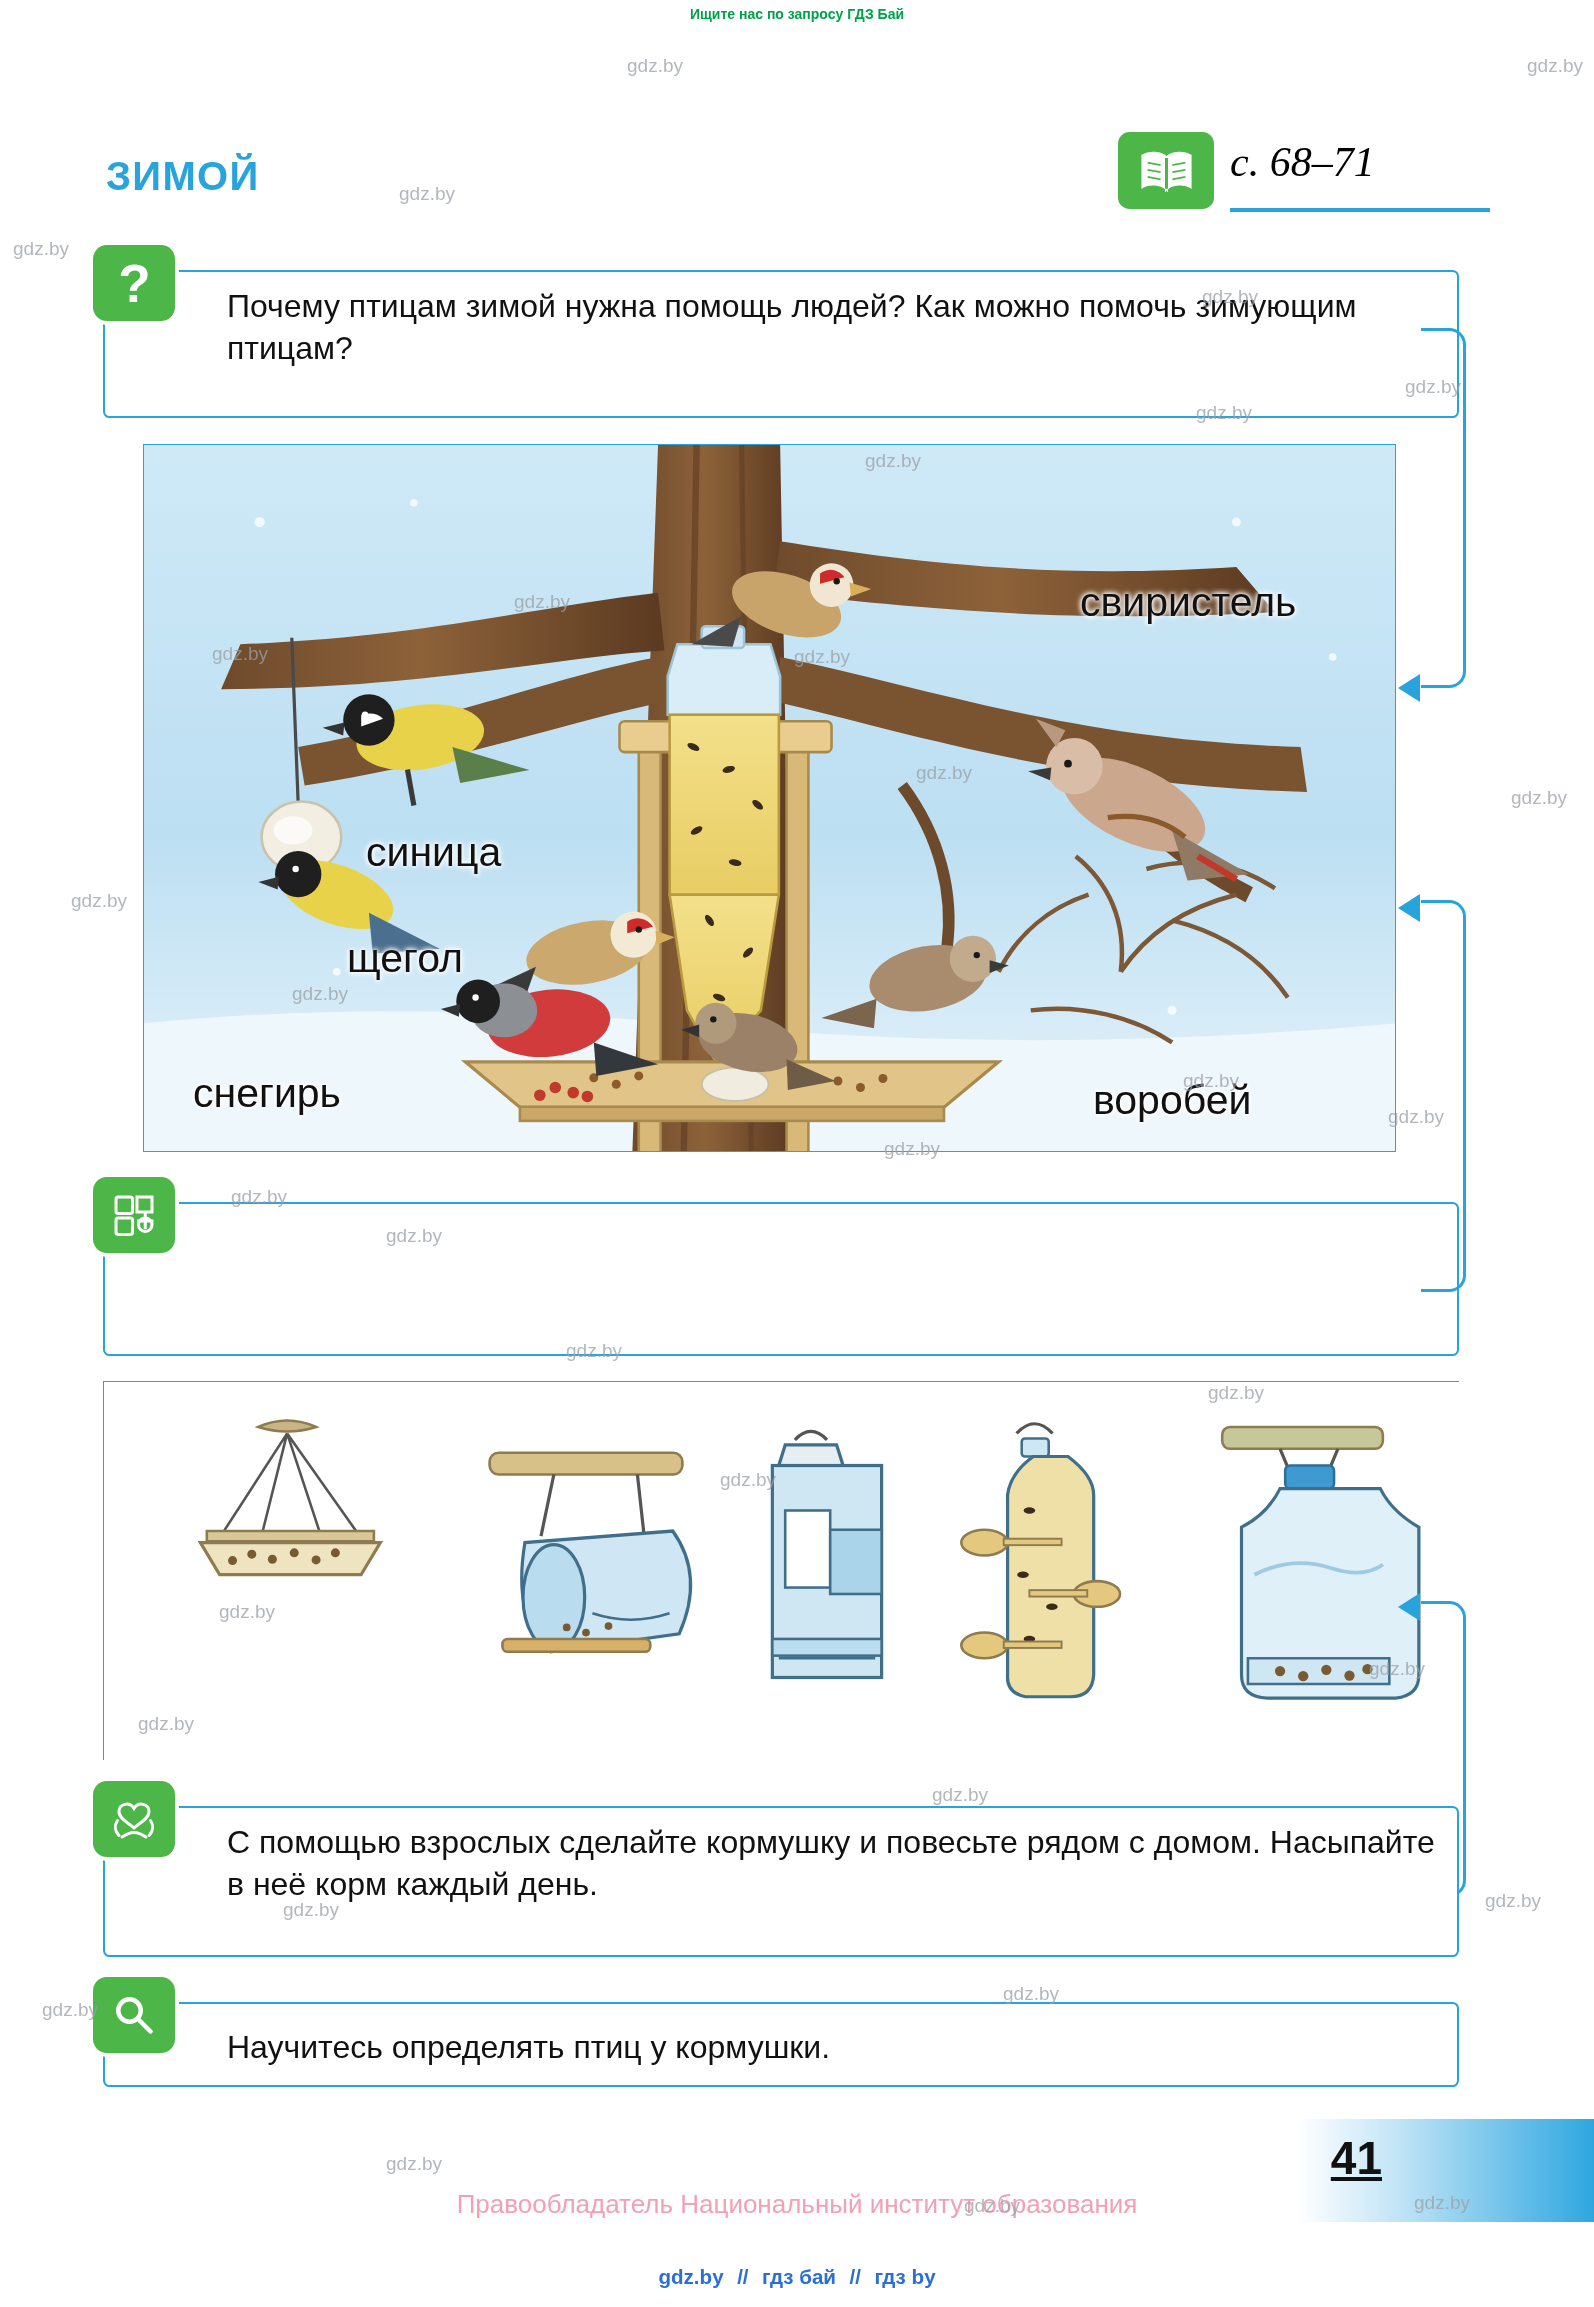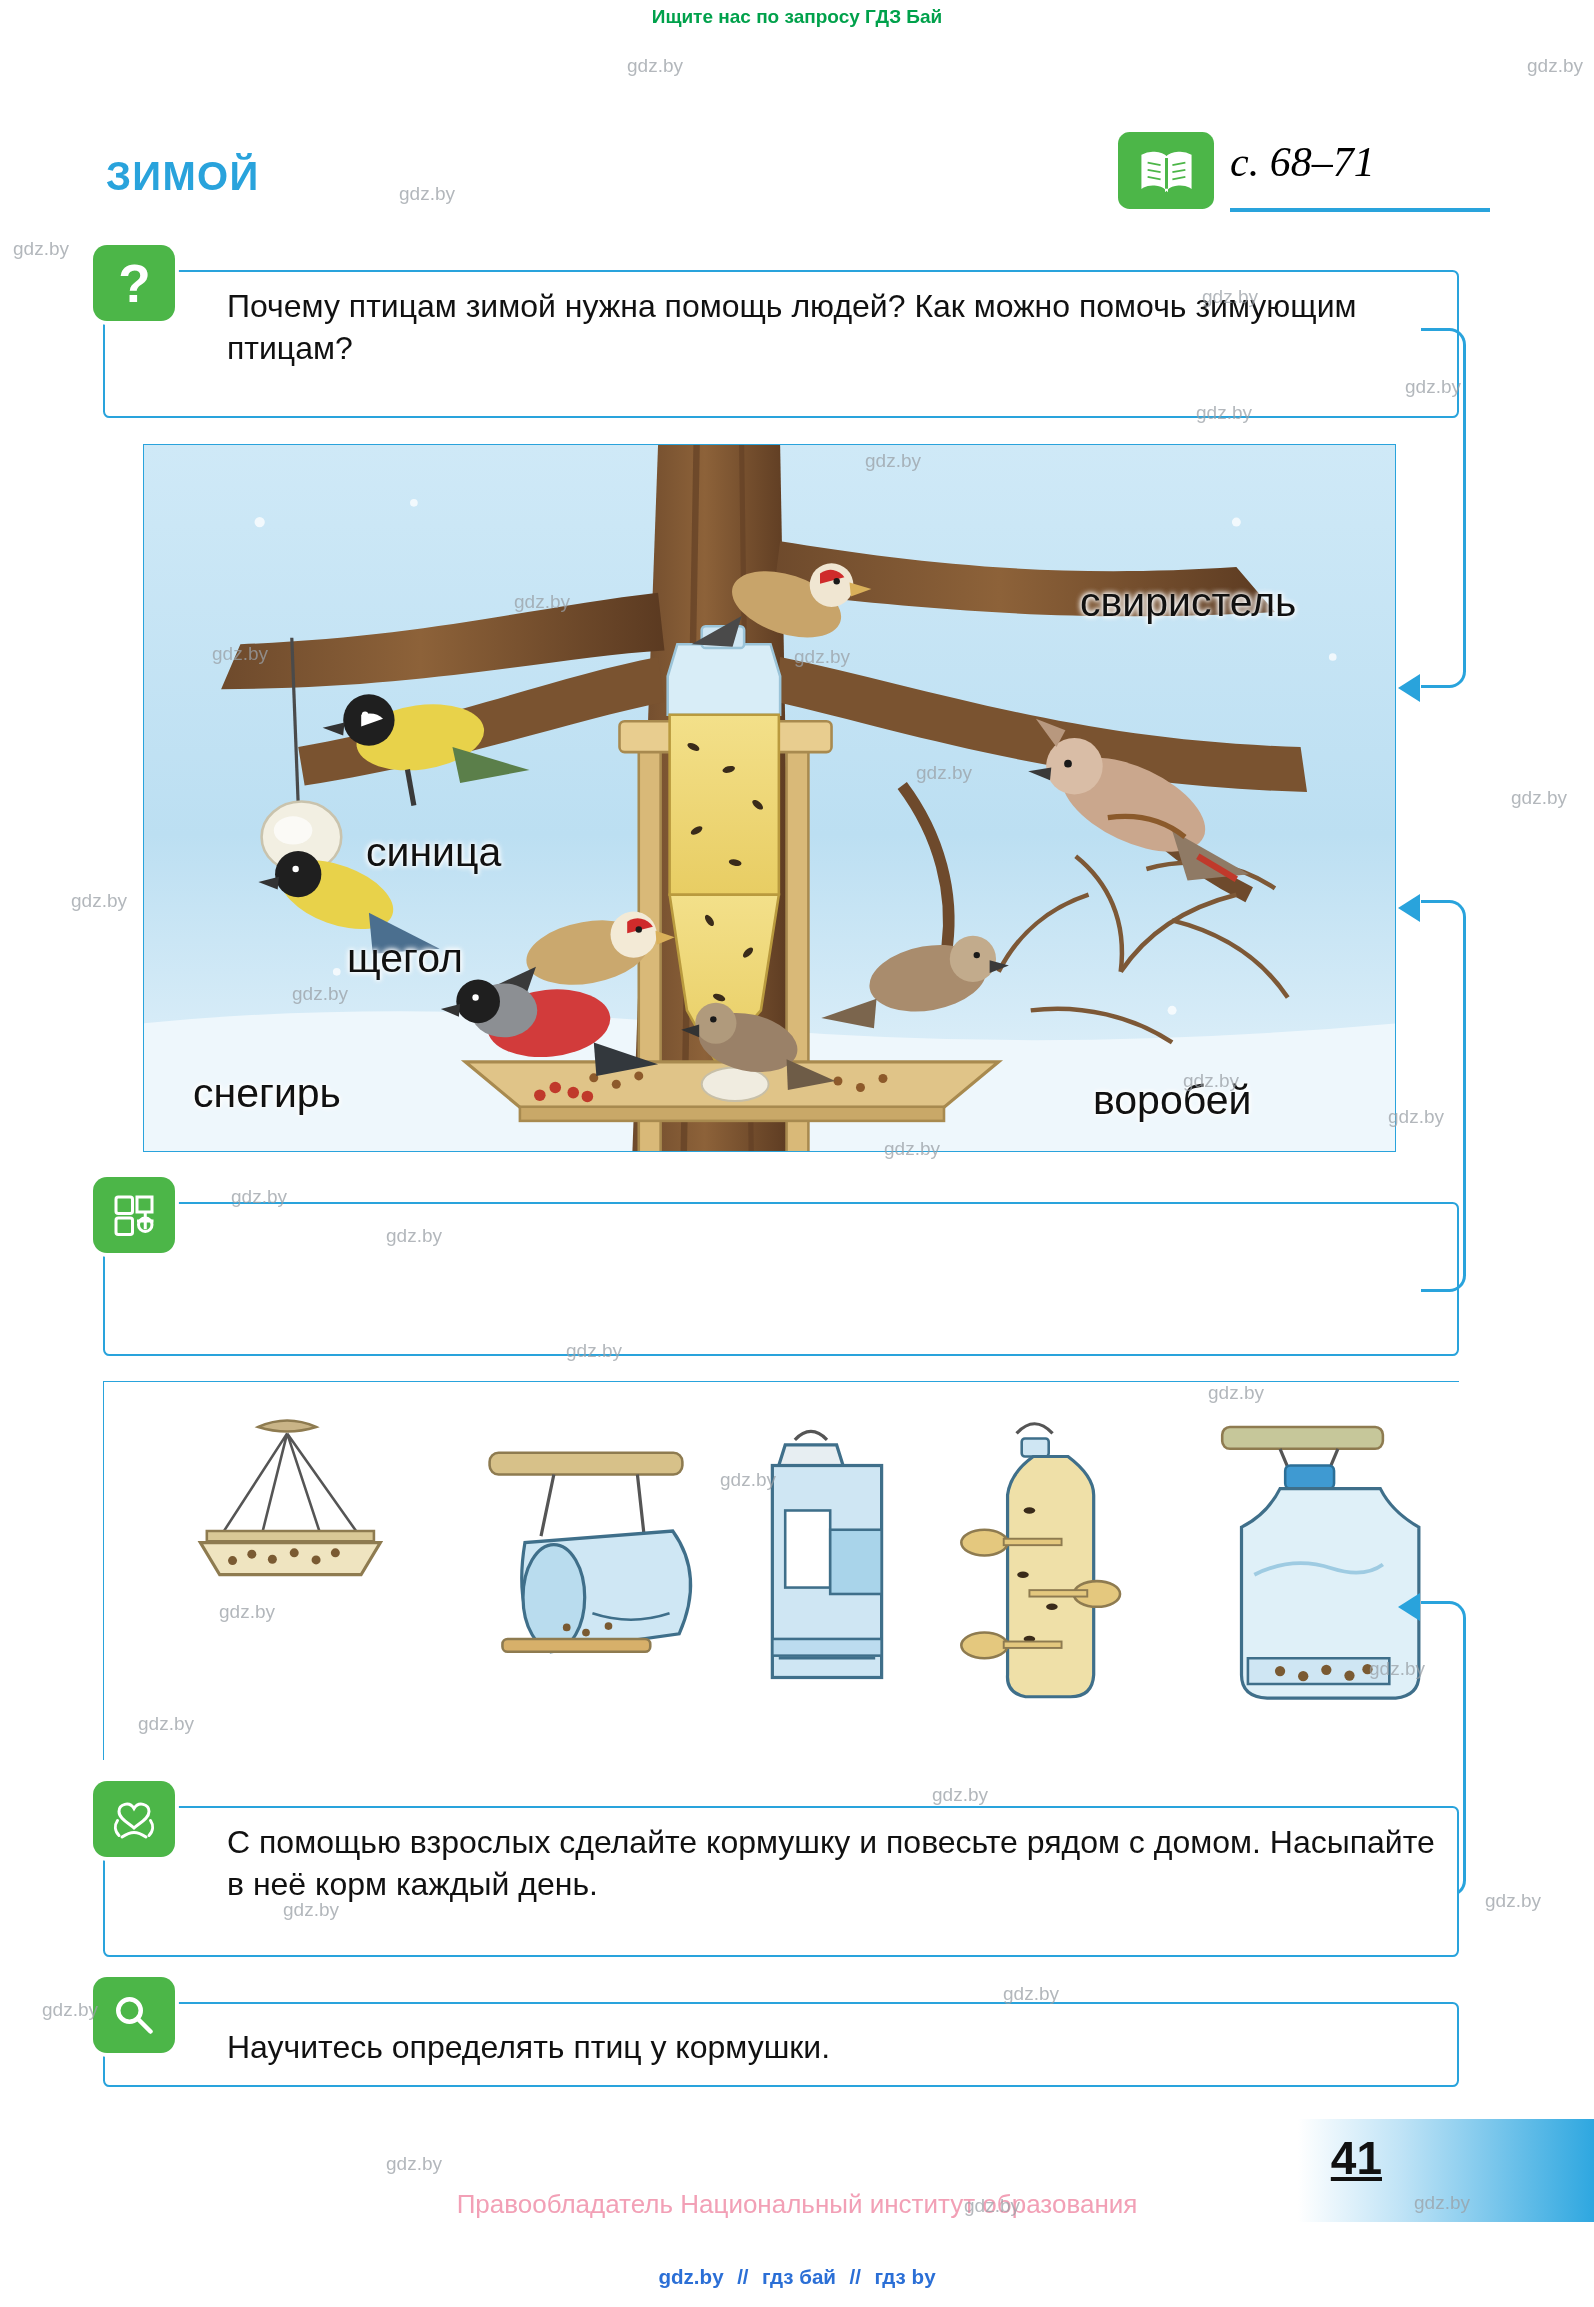--- a/index.html
+++ b/index.html
@@ -15,21 +15,21 @@
     color:#9aa0a6;
     font-size:19px;
     font-family:"Liberation Sans", sans-serif;
     opacity:.75;
     pointer-events:none;
     white-space:nowrap;
   }
   
   .top-banner{
     position:absolute;left:0;top:6.4px;width:1594px;text-align:center;
-    color:#00a14b;font-size:19px;font-weight:bold;
+    color:#00a14b;font-size:14px;font-weight:bold;
   }
   
   .title{
     position:absolute;left:106px;top:154px;
     font-size:40px;font-weight:bold;color:#29a3dc;
     letter-spacing:1.3px;
   }
   .pages-box{
     position:absolute;right:103px;top:132px;width:373px;height:84px;
   }

